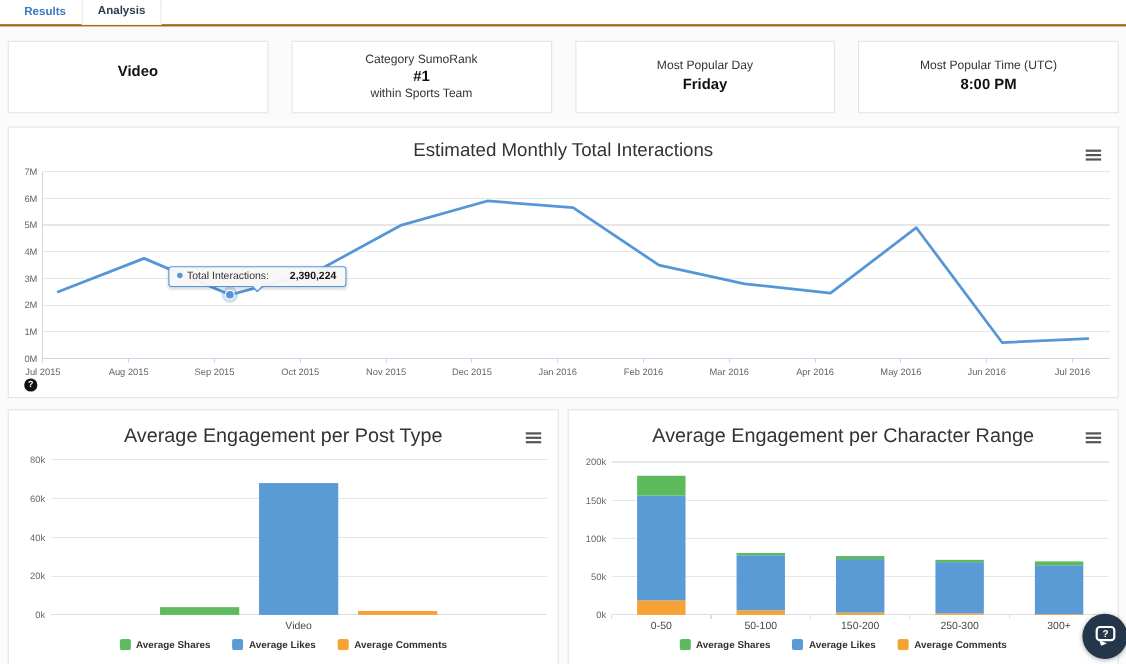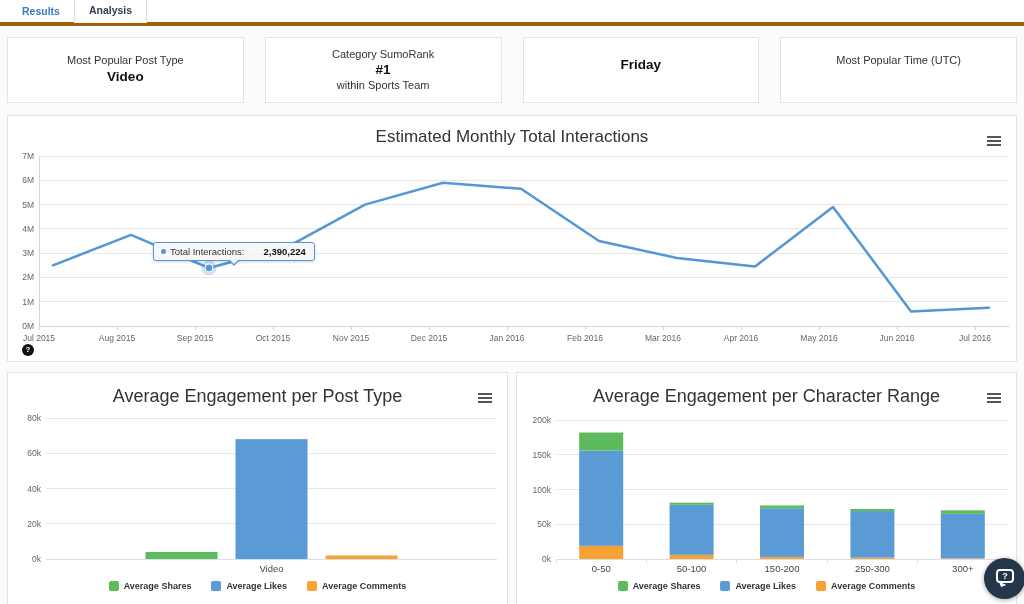--- a/index.html
+++ b/index.html
@@ -2,21 +2,21 @@
 <html><head>
 <meta charset="utf-8">
 <style>
   html,body{margin:0;padding:0;}
   body{width:1024px;height:604px;overflow:hidden;background:#fbfbfb;
        font-family:"Liberation Sans",sans-serif;position:relative;}
   .page{position:relative;width:1024px;height:604px;}
 
   
   .tabbar{position:absolute;top:0;left:0;width:1016px;height:22px;background:#fff;
-          border-bottom:4px solid #a16207;display:flex;align-items:flex-end;padding-left:8px;}
+          border-bottom:2px solid #a16207;display:flex;align-items:flex-end;padding-left:8px;}
   .tab{font-size:10.5px;font-weight:700;padding:5px 14px 6px 14px;cursor:pointer;
        margin-bottom:-1px;color:#3a7abf;}
   .tab.active{background:#fff;border:1px solid #dcdcdc;border-bottom:1px solid #fff;
        border-radius:4px 4px 0 0;color:#2b3e50;}
 
   
   .stats{position:absolute;top:37px;left:7px;width:1010px;display:flex;gap:21px;}
   .scard{flex:1;height:66px;background:#fff;border:1px solid #e3e3e3;box-sizing:border-box;
          text-align:center;padding-top:16px;}
   .scard.tall{padding-top:10px;}
@@ -77,33 +77,34 @@
 
 <div class="page">
 
   <div class="tabbar">
     <div class="tab">Results</div>
     <div class="tab active">Analysis</div>
   </div>
 
   <div class="stats">
     <div class="scard">
-      <div class="slabel">Most Popular Post Type</div>
       <div class="svalue">Video</div>
     </div>
     <div class="scard tall">
       <div class="slabel">Category SumoRank</div>
       <div class="svalue">#1</div>
       <div class="ssub">within Sports Team</div>
     </div>
     <div class="scard">
+      <div class="slabel">Most Popular Day</div>
       <div class="svalue">Friday</div>
     </div>
     <div class="scard">
       <div class="slabel">Most Popular Time (UTC)</div>
+      <div class="svalue">8:00 PM</div>
     </div>
   </div>
 
   <div class="card linecard">
     <div class="ctitle">Estimated Monthly Total Interactions</div>
     <div class="burger">
         <span></span>
         <span></span>
         <span></span>
       </div>

